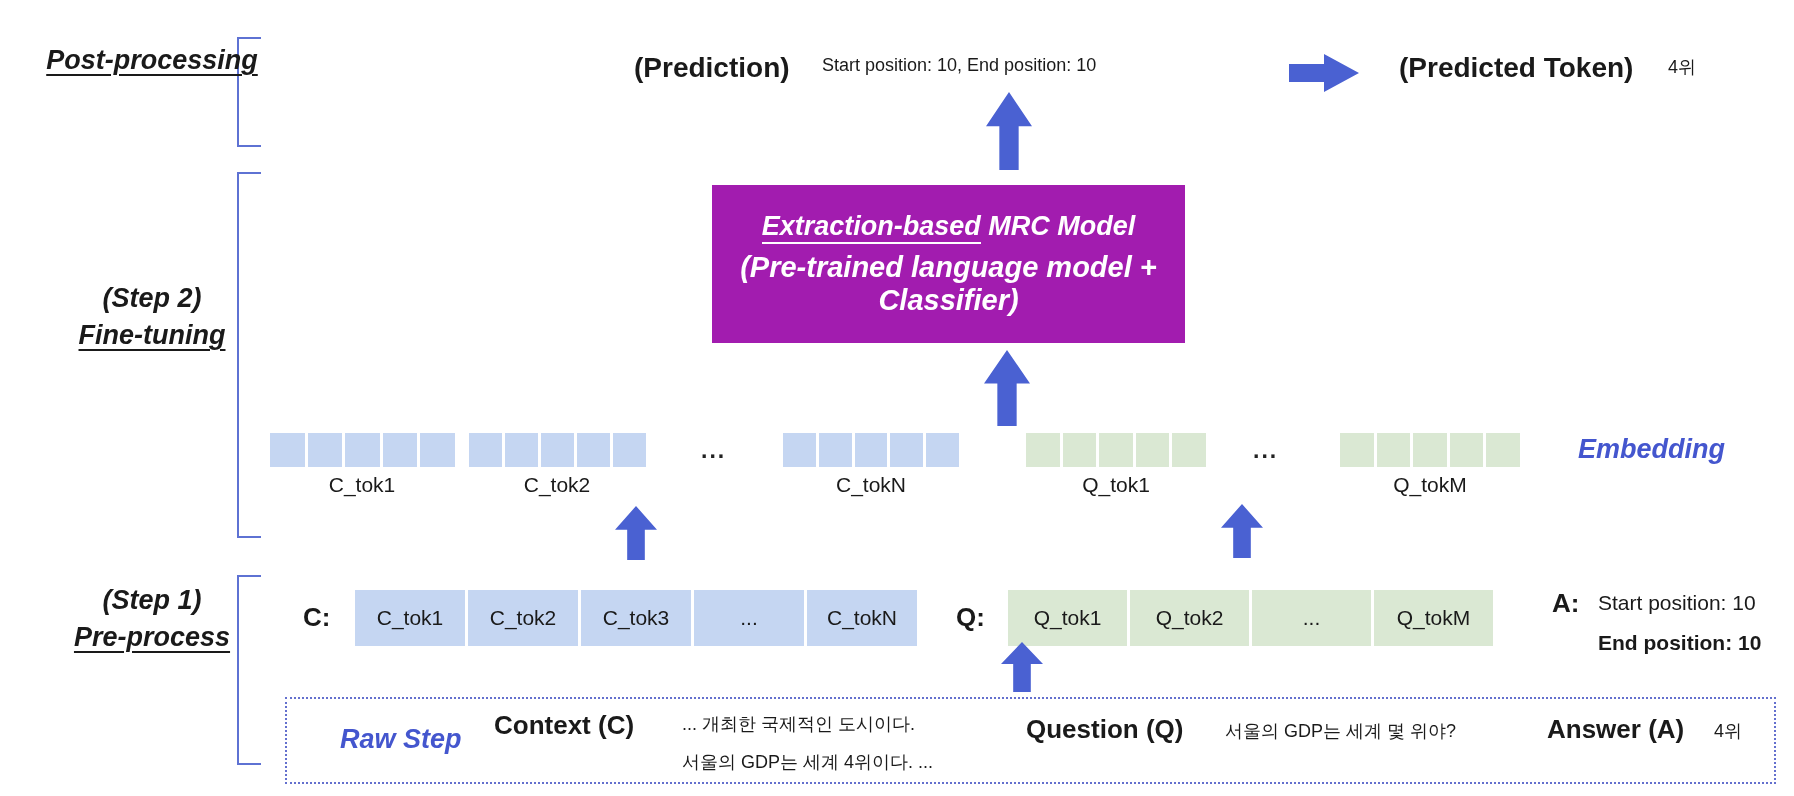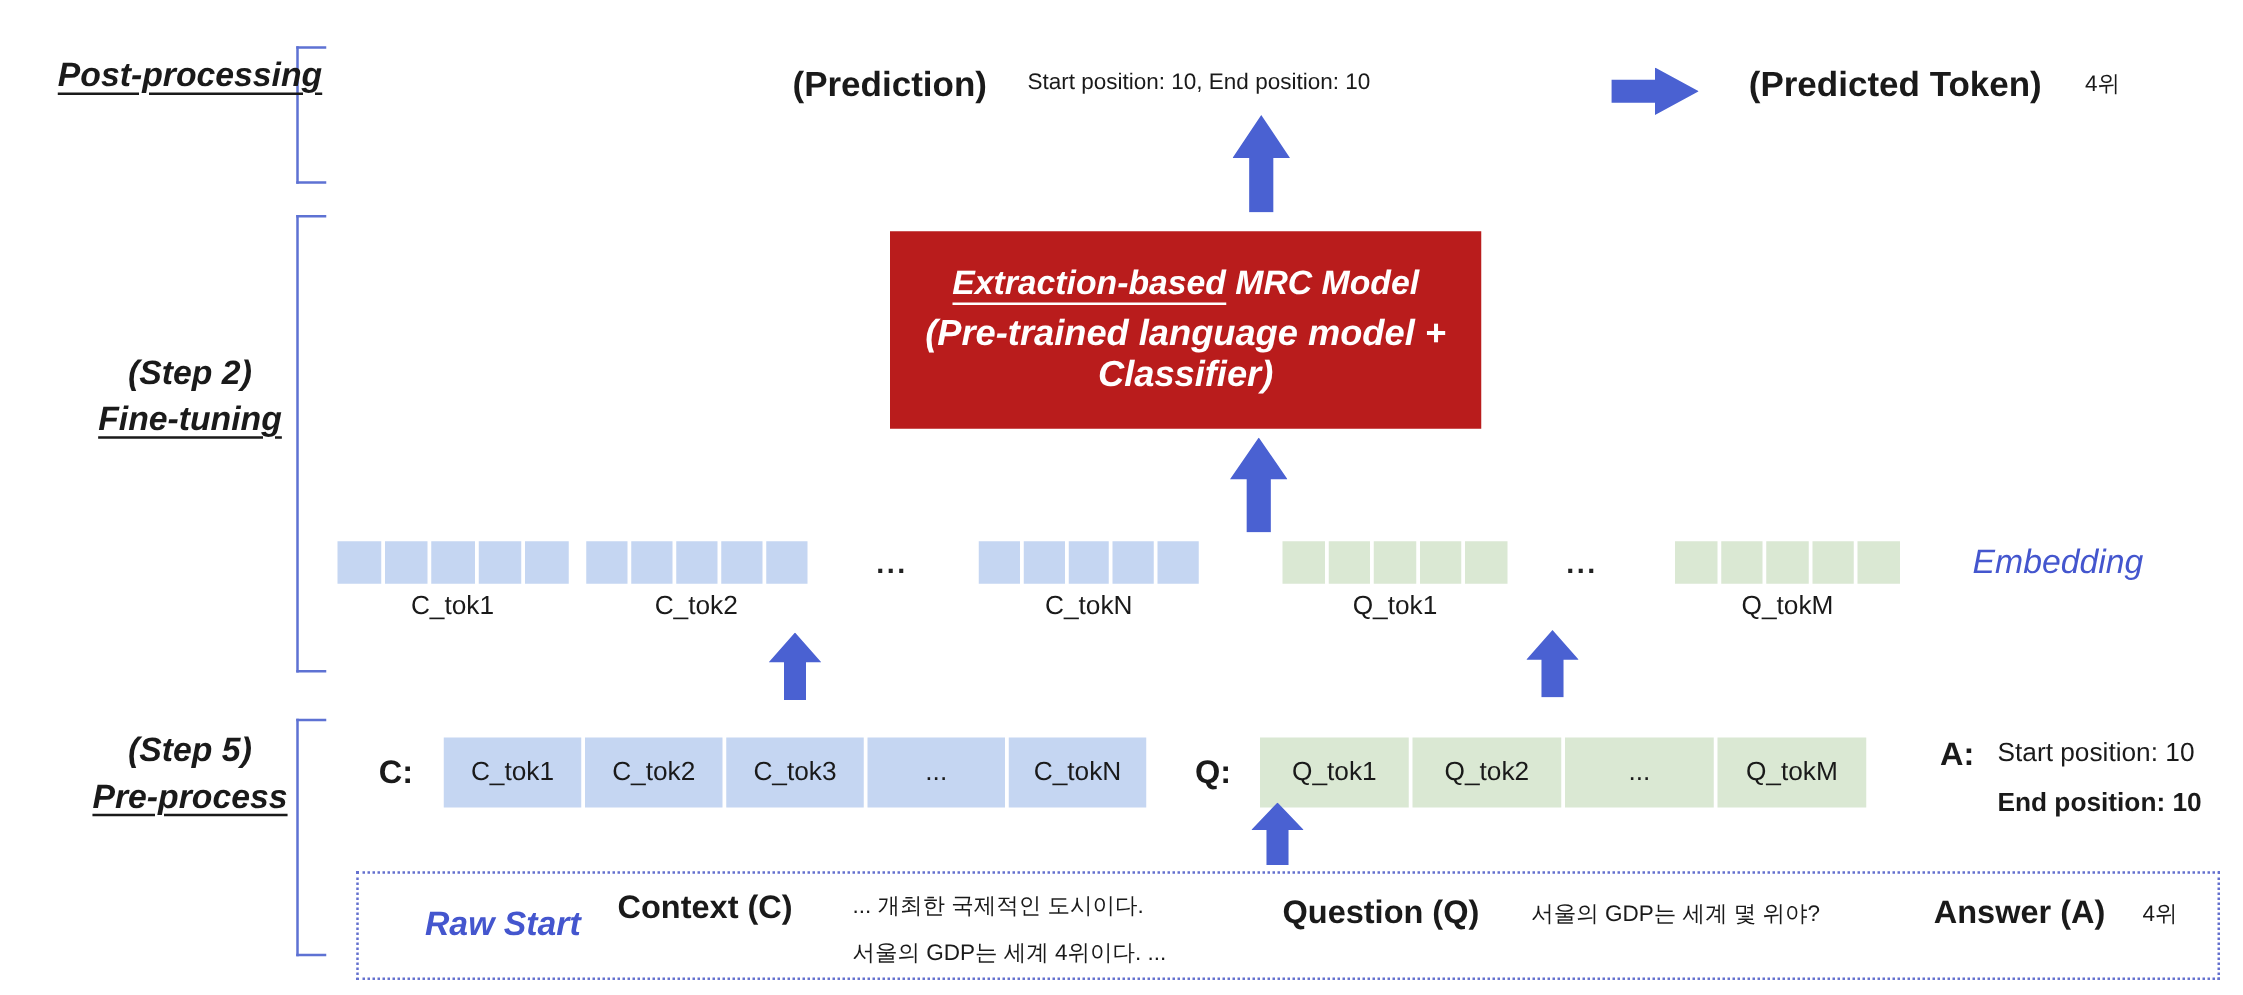--- a/index.html
+++ b/index.html
@@ -25,35 +25,35 @@
     clip-path: polygon(50% 0%, 100% 44%, 71% 44%, 71% 100%, 29% 100%, 29% 44%, 0% 44%); }
   .right-arrow { position: absolute; background: #4A61D2;
     clip-path: polygon(0% 26%, 50% 26%, 50% 0%, 100% 50%, 50% 100%, 50% 74%, 0% 74%); }
 
   
   .pred-bold { position: absolute; font-weight: 700; font-size: 28px; }
   .pred-reg  { position: absolute; font-weight: 400; font-size: 18px; }
 
   
   .model-box { position: absolute; left: 712px; top: 185px; width: 473px; height: 158px;
-    background: #b91c1c; color: #ffffff; display: flex; flex-direction: column;
+    background: #a21caf; color: #ffffff; display: flex; flex-direction: column;
     align-items: center; justify-content: center; text-align: center; }
   .model-title { font-size: 27px; font-weight: 700; font-style: italic; margin-bottom: 9px; }
   .model-title .u { border-bottom: 2.5px solid #ffffff; padding-bottom: 1px; }
   .model-sub { font-size: 29px; font-weight: 600; font-style: italic; }
 
   
   .bar { position: absolute; top: 433px; height: 34px; display: flex; gap: 3px; }
   .bar span { flex: 1; }
   .bar.blue span { background: #C5D6F2; }
   .bar.green span { background: #DAE8D3; }
   .dots { position: absolute; font-size: 23px; font-weight: 700; color: #222222; letter-spacing: 2px; }
   .tok-label { position: absolute; width: 120px; text-align: center; font-size: 21px; top: 473px; }
   .embedding-label { position: absolute; left: 1578px; top: 434px; font-size: 27px;
-    font-weight: 400; font-style: italic; color: #4456CE; }
+    font-weight: 700; font-style: italic; color: #4456CE; }
 
   
   .io-label { position: absolute; font-weight: 700; font-size: 26px; }
   .tok-table { position: absolute; top: 590px; height: 56px; display: flex; gap: 3px; }
   .tok-table .cell { flex: 1; display: flex; align-items: center; justify-content: center; font-size: 21px; }
   .tok-table.blue .cell { background: #C5D6F2; }
   .tok-table.green .cell { background: #DAE8D3; }
   .a-line { position: absolute; font-size: 21px; }
 
   
@@ -74,21 +74,21 @@
   <div class="bracket" style="top:575px; height:190px;"></div>
 
   <div class="step-label" style="top:42px;">
     <div class="ul">Post-processing</div>
   </div>
   <div class="step-label" style="top:280px;">
     <div>(Step 2)</div>
     <div class="ul">Fine-tuning</div>
   </div>
   <div class="step-label" style="top:582px;">
-    <div>(Step 5)</div>
+    <div>(Step 1)</div>
     <div class="ul">Pre-process</div>
   </div>
 
   <span class="pred-bold" style="left:634px; top:52px;">(Prediction)</span>
   <span class="pred-reg" style="left:822px; top:55px;">Start position: 10,  End position: 10</span>
   <div class="right-arrow" style="left:1289px; top:54px; width:70px; height:38px;"></div>
   <span class="pred-bold" style="left:1399px; top:52px;">(Predicted Token)</span>
   <span class="pred-reg" style="left:1668px; top:55px;">4위</span>
 
   <div class="up-arrow" style="left:986px; top:92px; width:46px; height:78px;"></div>
@@ -164,21 +164,21 @@
     <div class="cell">...</div>
     <div class="cell">Q_tokM</div>
   </div>
   <span class="io-label" style="left:1552px; top:588px;">A:</span>
   <span class="a-line" style="left:1598px; top:591px;">Start position: 10</span>
   <span class="a-line" style="left:1598px; top:631px;font-weight:bold;">End position: 10</span>
 
   <div class="up-arrow" style="left:1001px; top:642px; width:42px; height:50px;"></div>
 
   <div class="raw-box"></div>
-  <span class="raw-label">Raw Start</span>
+  <span class="raw-label">Raw Step</span>
   <span class="raw-bold" style="left:494px; top:710px;">Context (C)</span>
   <span class="raw-reg" style="left:682px; top:712px;">... 개최한 국제적인 도시이다.</span>
   <span class="raw-reg" style="left:682px; top:750px;">서울의 GDP는 세계 4위이다. ...</span>
   <span class="raw-bold" style="left:1026px; top:714px;">Question (Q)</span>
   <span class="raw-reg" style="left:1225px; top:719px;">서울의 GDP는 세계 몇 위야?</span>
   <span class="raw-bold" style="left:1547px; top:714px;">Answer (A)</span>
   <span class="raw-reg" style="left:1714px; top:719px;">4위</span>
 
 </div>
 

